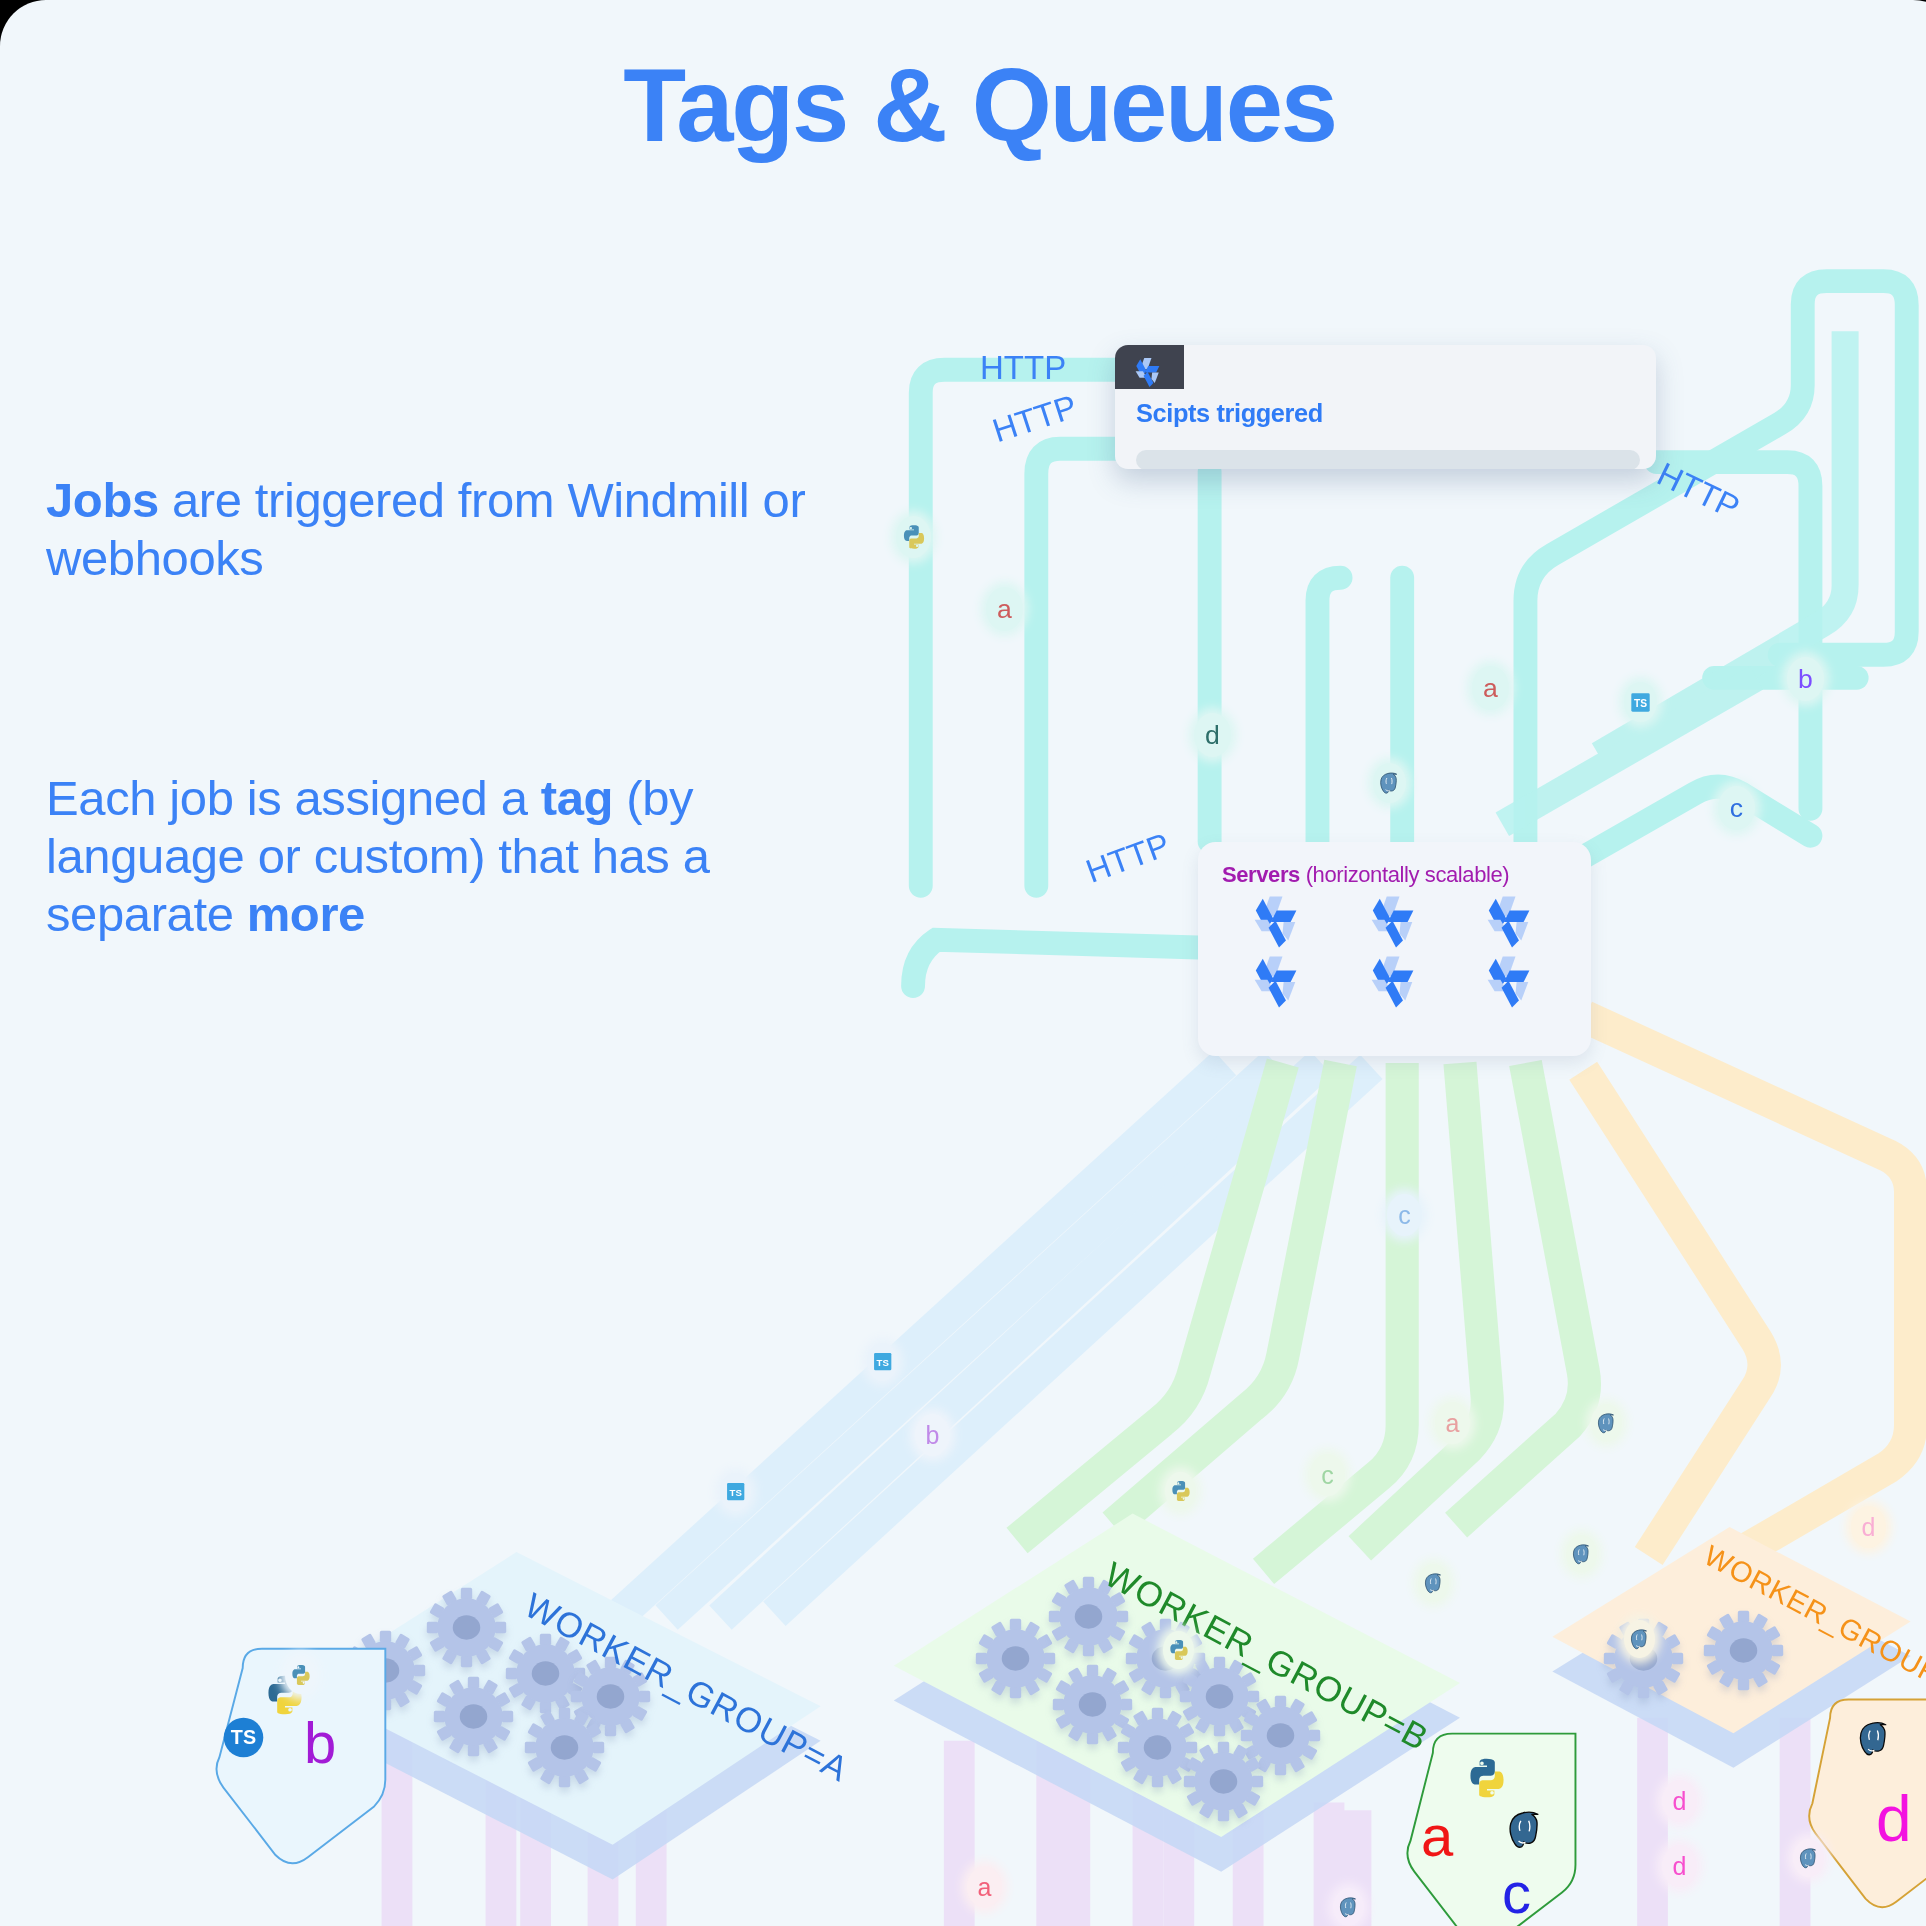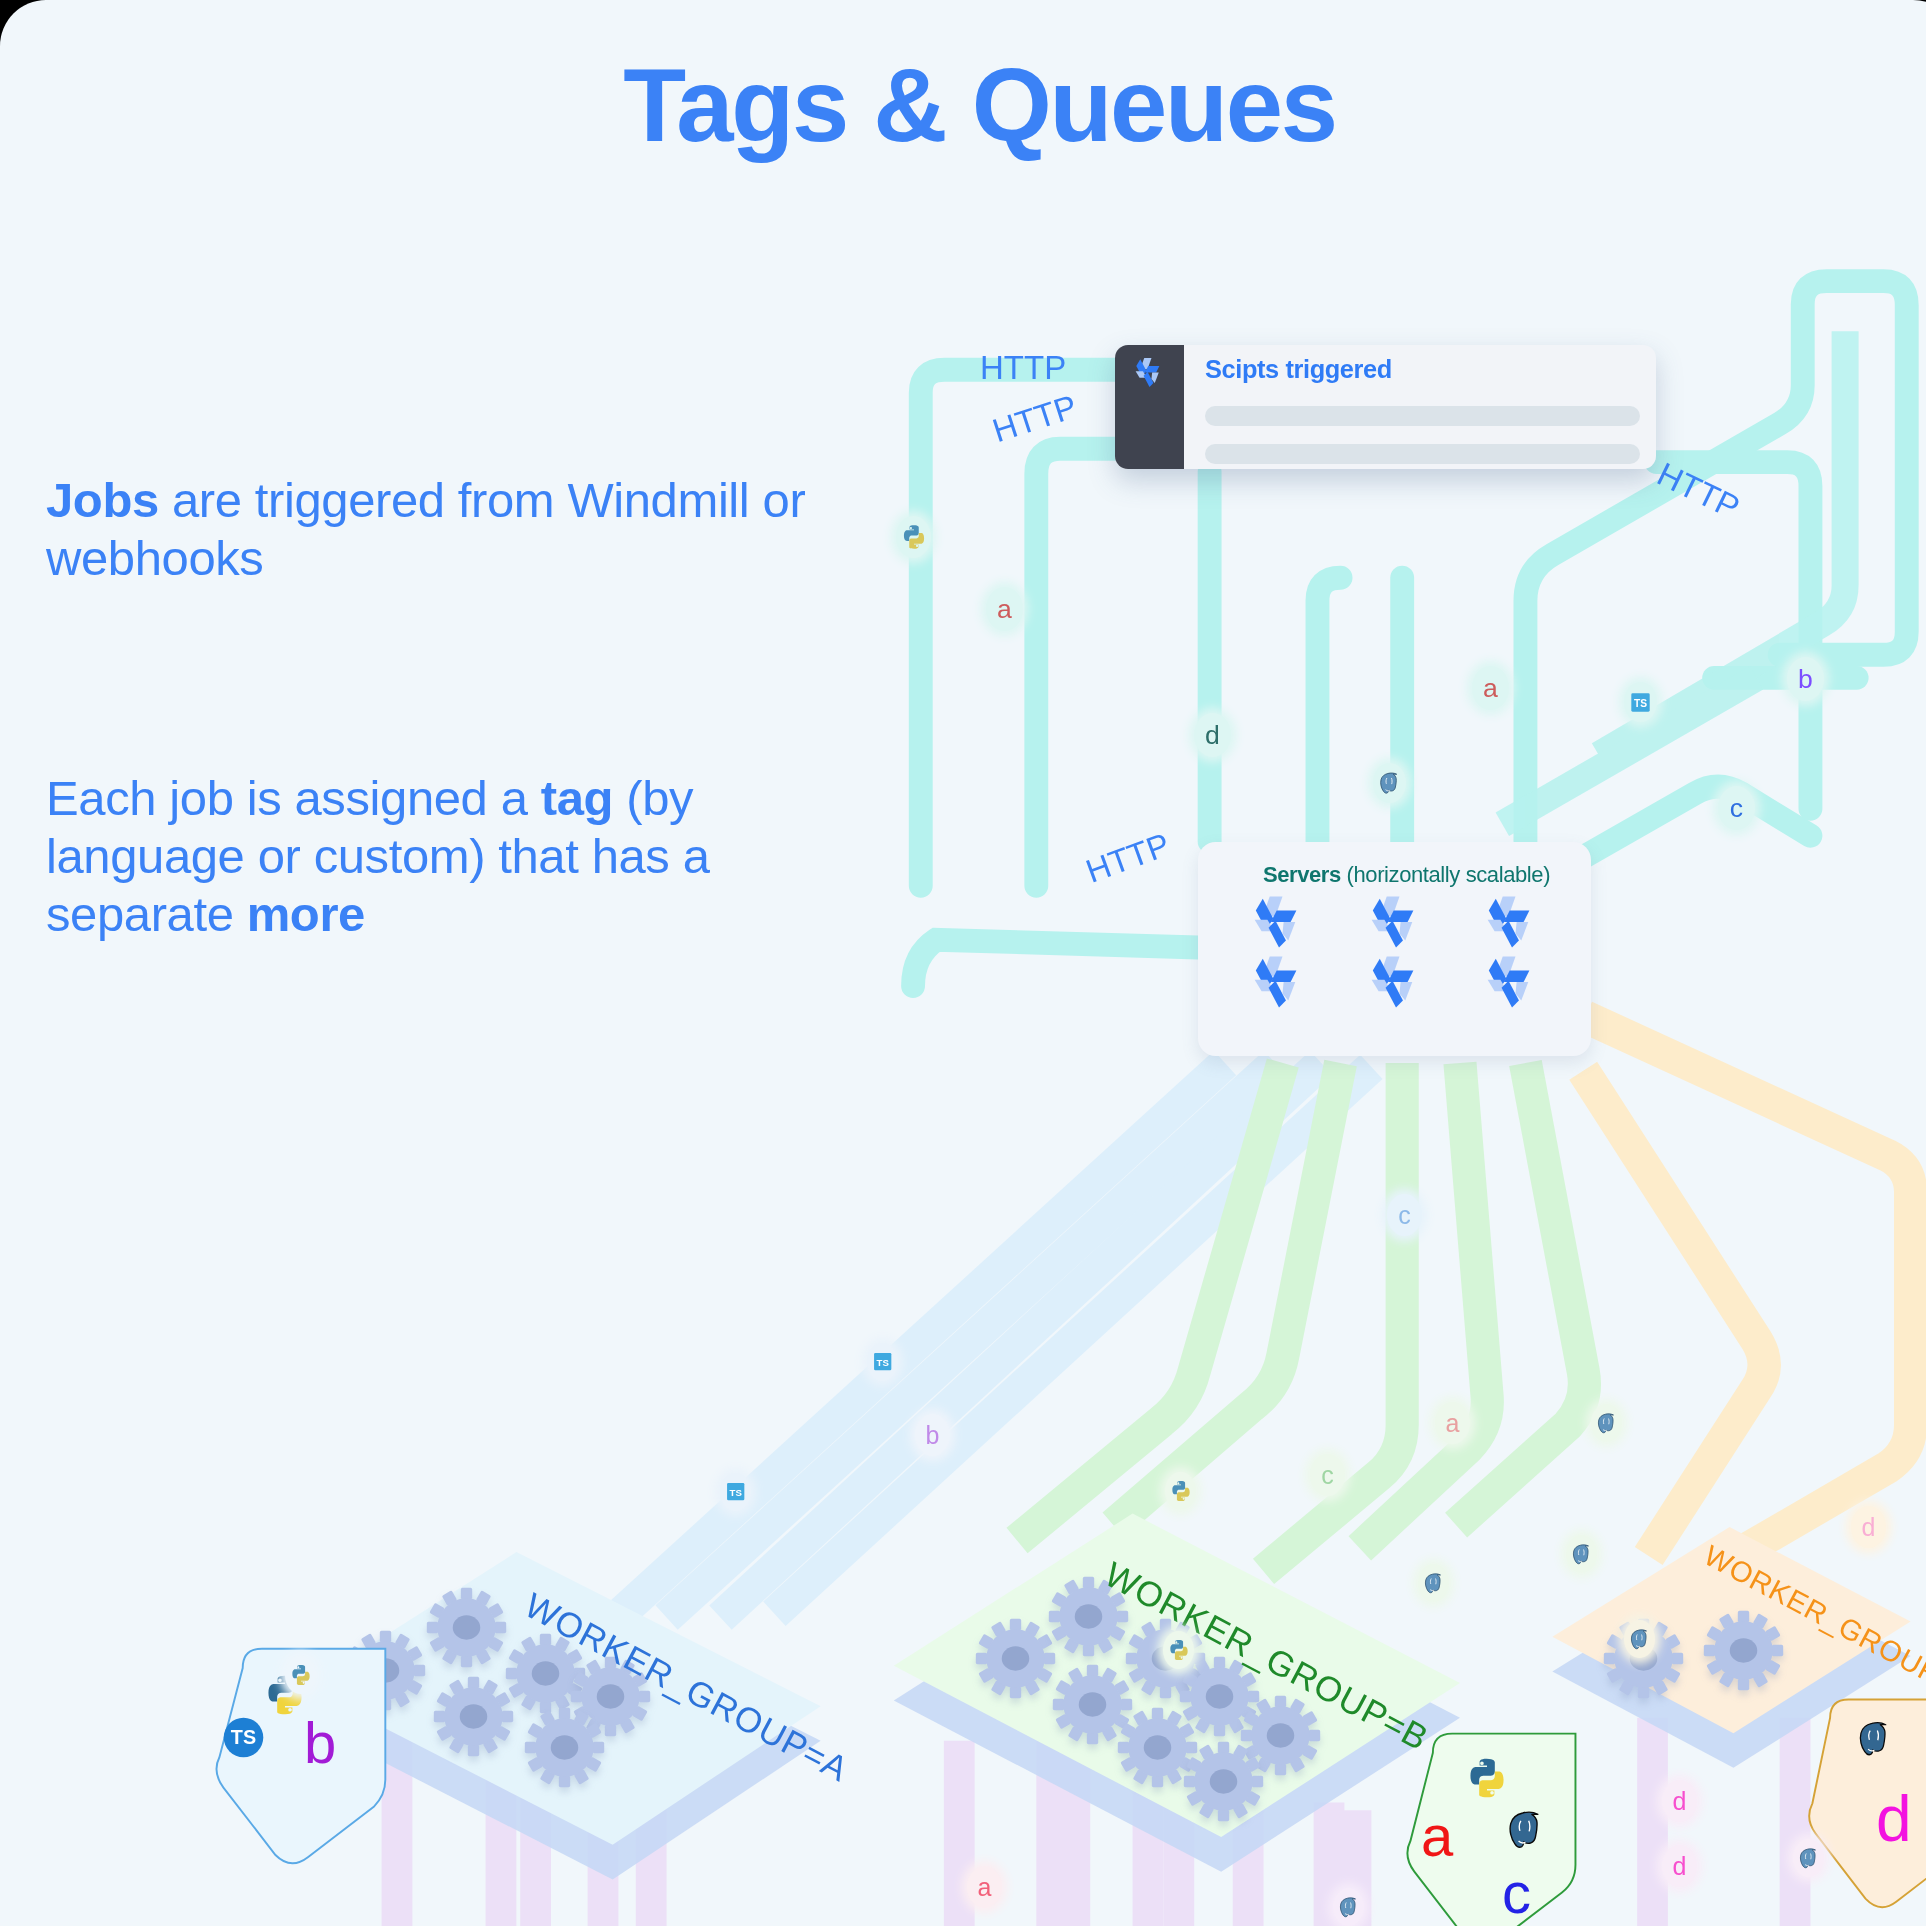--- a/index.html
+++ b/index.html
@@ -26,33 +26,34 @@
 
   
   #flow{position:absolute;left:0;top:0;width:1959px;height:2141px;}
 
   
   .shadowcard{box-shadow:0 10px 23px rgba(80,100,140,.20);}
   .sc-outer{
     position:absolute;left:1115px;top:345px;width:541px;height:124px;
     border-radius:13px;background:#f2f4f8;overflow:hidden;display:flex;
     box-shadow:0 11.6px 27px rgba(70,95,140,.26);
+    flex-direction:column;
   }
   .sc-side{width:69px;background:#3f434f;display:flex;align-items:flex-start;justify-content:center;padding-top:10.8px;}
   .sc-body{flex:1;padding:10px 16px 0 21px;}
   .sc-title{font-size:25.4px;font-weight:bold;color:#2f7bf6;letter-spacing:-0.4px;}
   .sc-bar{height:20px;border-radius:10px;background:#dbe3e9;margin-top:17.7px;}
   .sc-bar.b1{margin-top:22.3px;}
 
   #servers{
     position:absolute;left:1198px;top:842px;width:393px;height:214px;
     border-radius:17.7px;background:#f2f5fa;
     box-shadow:0 7px 17px rgba(90,110,150,.14);
   }
-  .srv-title{padding:20px 0 0 24px;font-size:22px;color:#0f766e;letter-spacing:-0.4px;text-align:center;}
+  .srv-title{padding:20px 0 0 24px;font-size:22px;color:#a21caf;letter-spacing:-0.4px;}
   .srv-title b{font-weight:bold;}
   .srv-grid{
     display:grid;grid-template-columns:repeat(3,1fr);
     grid-template-rows:repeat(2,1fr);
     padding:4.6px 21.6px 11.6px 24px;gap:2.3px;
   }
   .srv-grid > div{display:flex;align-items:center;justify-content:center;}
 
   
   .wg-label{

